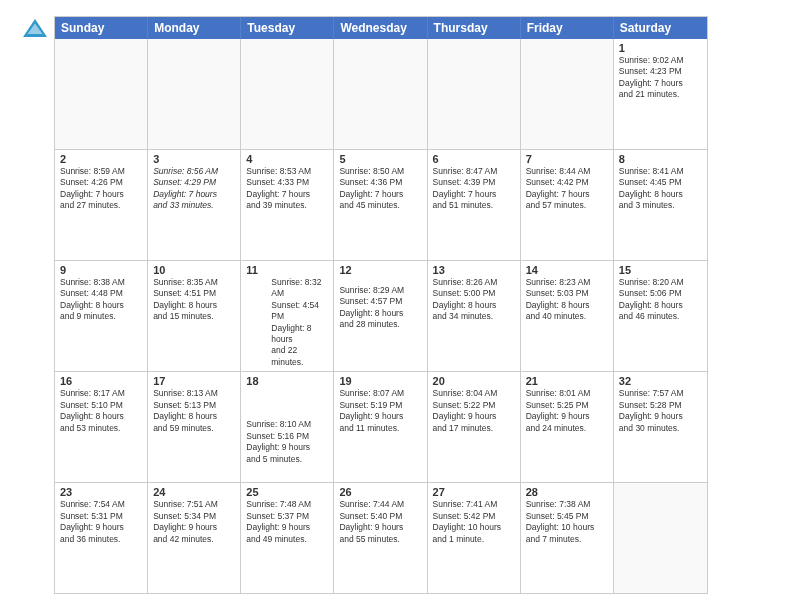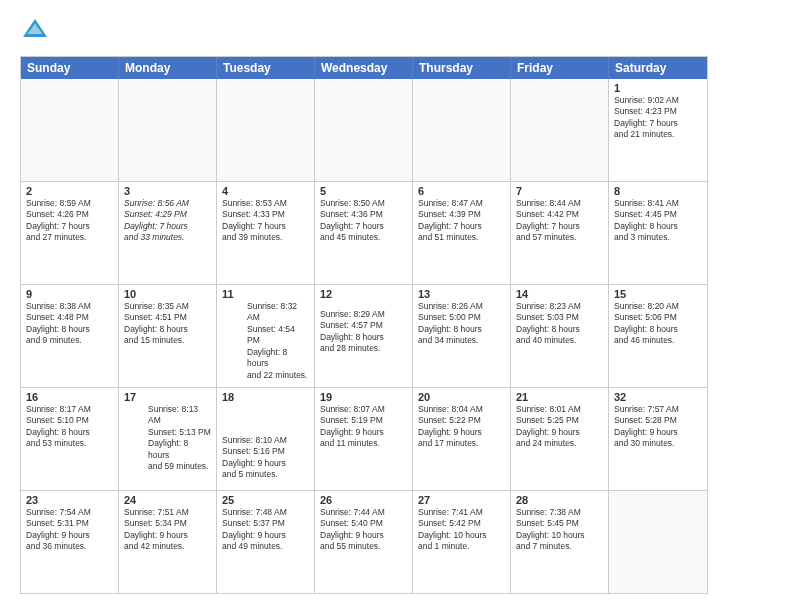--- a/index.html
+++ b/index.html
@@ -8,21 +8,20 @@
       background: #fff;
       width: 792px;
       height: 612px;
       overflow: hidden;
     }
     .page {
       width: 728px;
       height: 612px;
       padding: 16px 20px 18px 20px;
       display: flex;
-      flex-direction: column;
     }
     .header {
       display: flex;
       justify-content: space-between;
       align-items: flex-start;
       margin-bottom: 10px;
     }
     .logo {
       display: flex;
       align-items: center;
@@ -265,21 +264,21 @@
         <div class="cal-row">
           <div class="cal-cell">
             <span class="day-num">16</span>
             <div class="day-info" style="white-space: pre-line;">Sunrise: 8:17 AM
 Sunset: 5:10 PM
 Daylight: 8 hours
 and 53 minutes.</div>
           </div>
           <div class="cal-cell">
             <span class="day-num">17</span>
-            <div class="day-info" style="white-space: pre-line; margin-left: 24px;">Sunrise: 8:13 AM
+            <div class="day-info" style="white-space: pre-line;">Sunrise: 8:13 AM
 Sunset: 5:13 PM
 Daylight: 8 hours
 and 59 minutes.</div>
           </div>
           <div class="cal-cell">
             <span class="day-num">18</span>
             <div class="day-info" style="white-space: pre-line; margin-top: 32px;">Sunrise: 8:10 AM
 Sunset: 5:16 PM
 Daylight: 9 hours
 and 5 minutes.</div>

